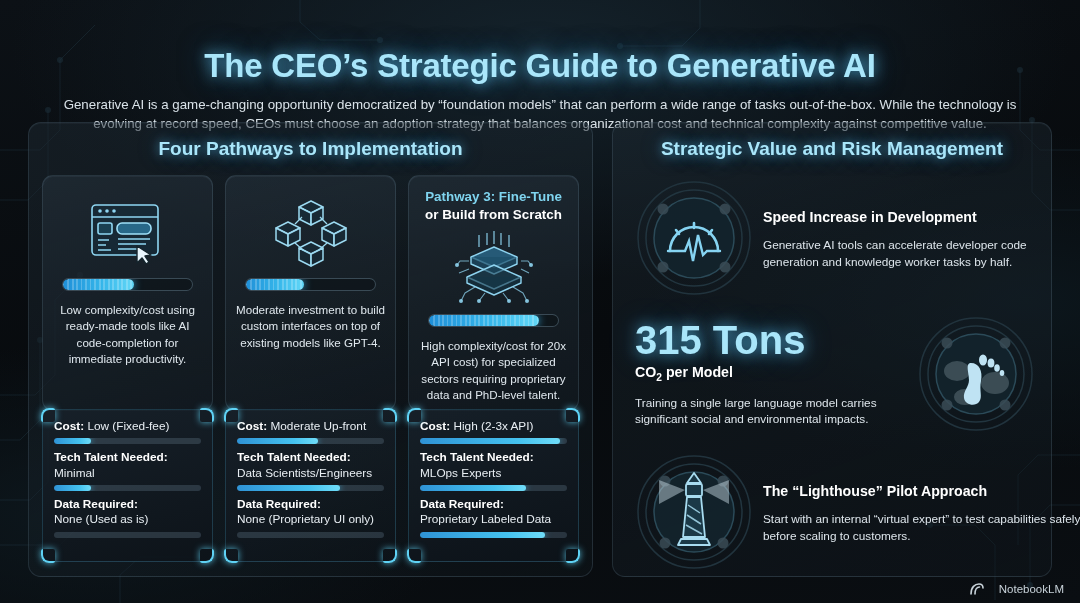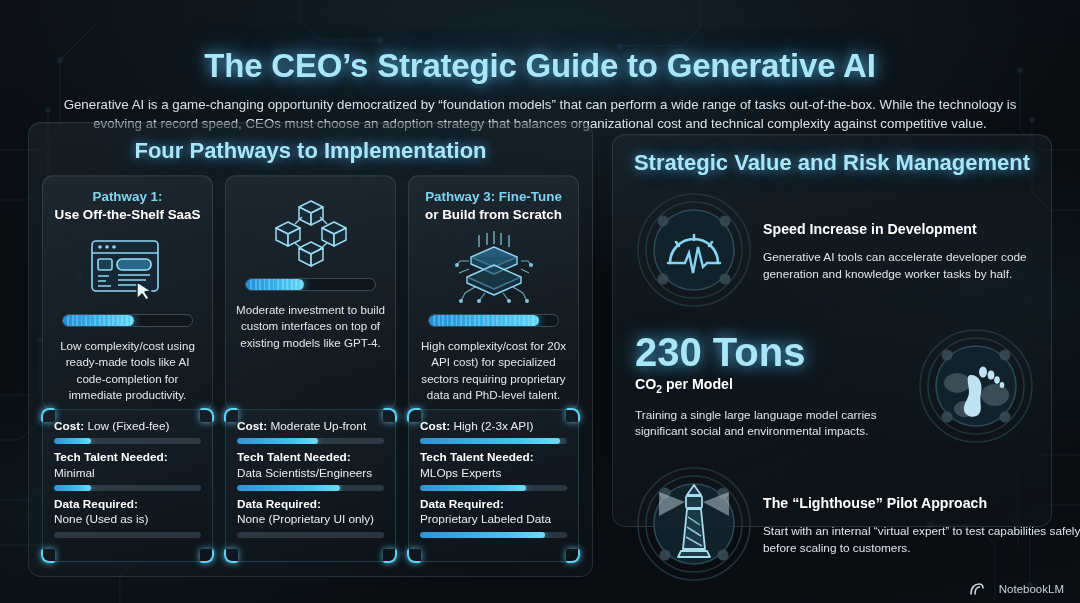--- a/index.html
+++ b/index.html
@@ -44,25 +44,25 @@
 
   
   .panel {
     position: absolute;
     border: 1px solid rgba(128,160,178,.19);
     border-radius: 13px;
     background: linear-gradient(160deg, rgba(30,42,51,.50) 0%, rgba(17,25,31,.38) 100%);
     box-shadow: inset 0 1px 0 rgba(170,200,220,.05);
   }
   #left-panel  { left: 28px;  top: 122px; width: 565px; height: 455px; }
-  #right-panel { left: 612px; top: 134px; width: 440px; height: 393px; }
+  #right-panel { left: 612px; top: 122px; width: 440px; height: 455px; }
 
   .panel-title {
     text-align: center; margin-top: 15px;
-    font-size: 22px; font-weight: bold;
+    font-size: 19px; font-weight: bold;
     color: #a9e6fa;
     text-shadow: 0 0 11px rgba(88,186,232,.75), 0 0 24px rgba(60,150,210,.4);
   }
 
   
   .pathway-row {
     position: absolute; top: 52px; left: 13px; right: 13px;
     display: flex; gap: 12px;
   }
   .pathway-card {
@@ -212,24 +212,20 @@
   <div class="title">The CEO’s Strategic Guide to Generative AI</div>
   <div class="subtitle">Generative AI is a game-changing opportunity democratized by “foundation models” that can perform a wide range of tasks out-of-the-box. While the technology is evolving at record speed, CEOs must choose an adoption strategy that balances organizational cost and technical complexity against competitive value.</div>
 </div>
 
 <div class="panel" id="left-panel">
   <div class="panel-title">Four Pathways to Implementation</div>
 
   <div class="pathway-row">
 
     <div class="pathway-card">
-      <div class="pw-head">
-        <span class="hl">Pathway 1:</span><br>
-        <span>Use Off-the-Shelf SaaS</span>
-      </div>
       <div class="pw-icon">
         <svg width="78" height="62" viewBox="0 0 78 62" fill="none" stroke="#8fd6f2" stroke-width="1.6">
           <rect x="3" y="3" width="66" height="50" rx="4" fill="#16303e" fill-opacity=".55"></rect>
           <path d="M3 15 H69"></path>
           <circle cx="11" cy="9" r="1.8" fill="#8fd6f2" stroke="none"></circle>
           <circle cx="18" cy="9" r="1.8" fill="#8fd6f2" stroke="none"></circle>
           <circle cx="25" cy="9" r="1.8" fill="#8fd6f2" stroke="none"></circle>
           <rect x="9" y="21" width="14" height="11" rx="2" fill="#1d4a5e" fill-opacity=".7"></rect>
           <rect x="28" y="21" width="34" height="11" rx="5" fill="#2f7ea4" fill-opacity=".75" stroke="#9fdff7"></rect>
           <path d="M9 38 H20 M9 43 H17 M9 48 H22" stroke-width="1.3"></path>
@@ -412,21 +408,21 @@
         <g fill="#bfe3f3">
           <path d="M54 48 C62 48 66 56 64 66 C62 76 66 82 62 87 C58 92 48 90 47 83 C46 76 52 72 52 65 C52 58 48 48 54 48 Z"></path>
           <ellipse cx="66" cy="45" rx="4" ry="5.5"></ellipse>
           <ellipse cx="74" cy="48" rx="3.4" ry="4.6"></ellipse>
           <ellipse cx="80" cy="53" rx="2.8" ry="3.8"></ellipse>
           <ellipse cx="85" cy="58" rx="2.3" ry="3"></ellipse>
         </g>
       </svg>
     </div>
     <div class="stat-body">
-      <div class="big-num">230 Tons</div>
+      <div class="big-num">315 Tons</div>
       <div class="stat-head"><span>CO</span><sub>2</sub><span> per Model</span></div>
       <div class="stat-desc">Training a single large language model carries significant social and environmental impacts.</div>
     </div>
   </div>
 
   <div class="stat" id="stat-pilot">
     <div class="badge">
       <svg width="118" height="118" viewBox="0 0 118 118" fill="none">
         <circle cx="59" cy="59" r="56" stroke="#21333d" stroke-width="1.5"></circle>
         <circle cx="59" cy="59" r="48" stroke="#22353f" stroke-width="1.5"></circle>

